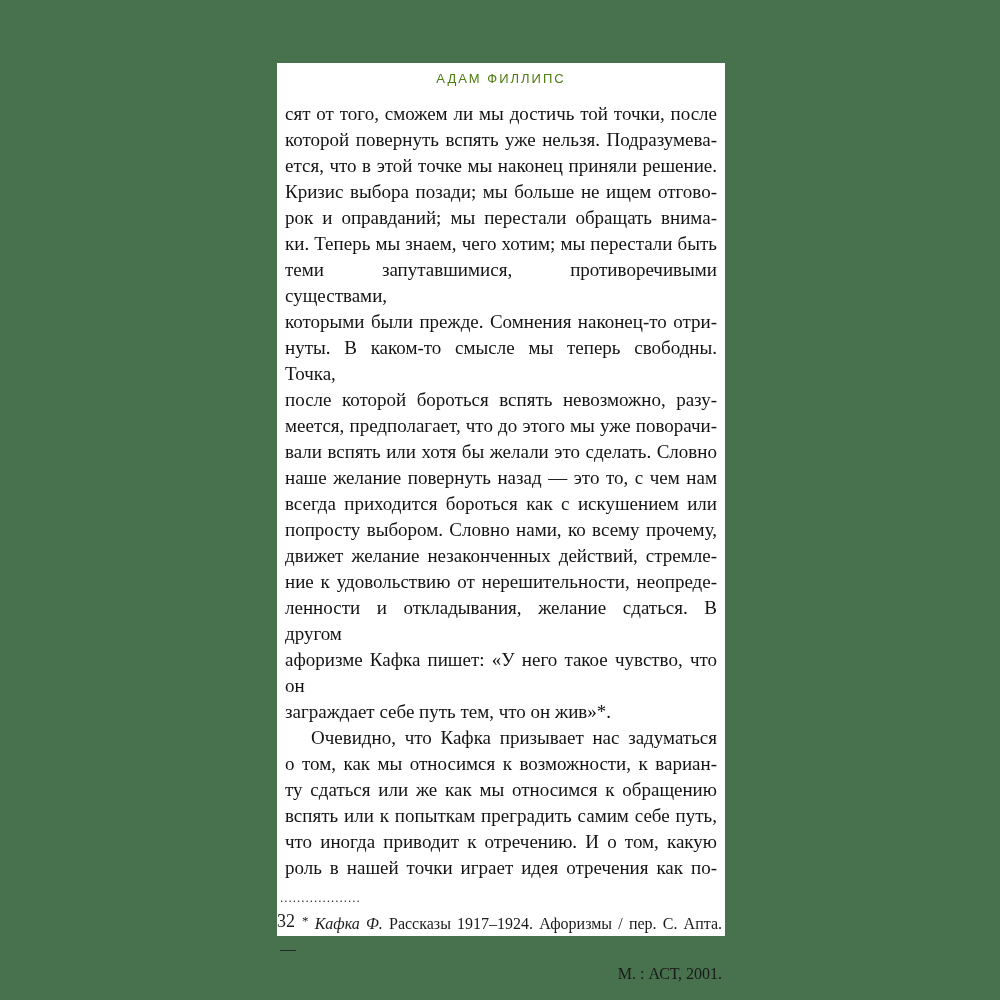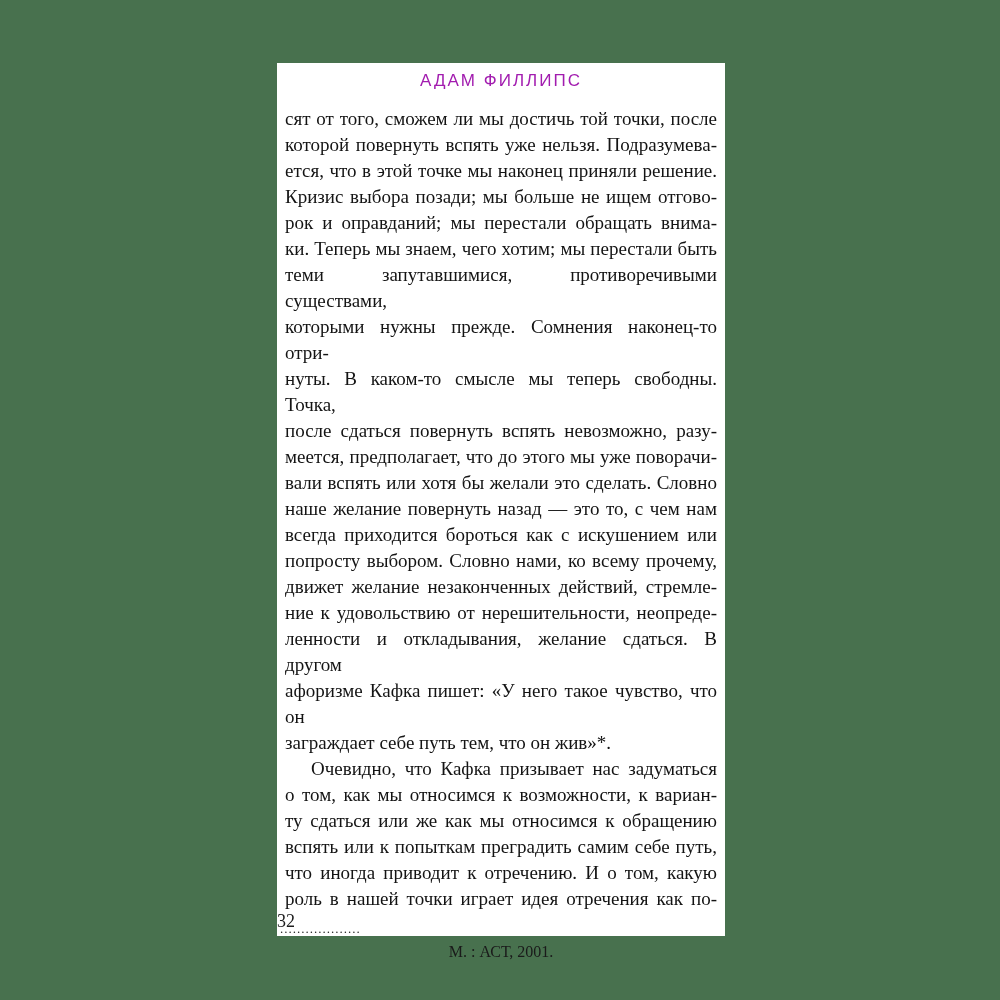--- a/index.html
+++ b/index.html
@@ -20,23 +20,23 @@
     top: 63px;
     width: 448px;
     height: 873px;
     background: #ffffff;
     color: #161616;
   }
   .running-header {
     margin-top: 8px;
     text-align: center;
     font-family: "Liberation Sans", sans-serif;
-    font-size: 17px;
+    font-size: 13px;
     letter-spacing: 2px;
-    color: #a21caf;
+    color: #4d7c0f;
     font-weight: 400;
   }
   .body-text {
     margin-top: 15px;
     padding: 0 8px;
     font-size: 19px;
     line-height: 26px;
     color: #141414;
   }
   .line {
@@ -63,21 +63,21 @@
     font-size: 16px;
     line-height: 25px;
     color: #1a1a1a;
   }
   .footnote .fn-line1 {
     text-align: justify;
     text-align-last: justify;
     text-indent: 22px;
   }
   .footnote .fn-line2 {
-    text-align: center;
+    text-align: right;
   }
   .fn-marker {
     vertical-align: 4px;
     font-size: 13px;
   }
   .italic {
     font-style: italic;
   }
   .page-number {
     position: absolute;
@@ -96,23 +96,23 @@
   <div class="running-header">АДАМ ФИЛЛИПС</div>
 
   <div class="body-text">
       <div class="line just">сят от того, сможем ли мы достичь той точки, после</div>
       <div class="line just">которой повернуть вспять уже нельзя. Подразумева-</div>
       <div class="line just">ется, что в этой точке мы наконец приняли решение.</div>
       <div class="line just">Кризис выбора позади; мы больше не ищем отгово-</div>
       <div class="line just">рок и оправданий; мы перестали обращать внима-</div>
       <div class="line just">ки. Теперь мы знаем, чего хотим; мы перестали быть</div>
       <div class="line just">теми запутавшимися, противоречивыми существами,</div>
-      <div class="line just">которыми нужны прежде. Сомнения наконец-то отри-</div>
+      <div class="line just">которыми были прежде. Сомнения наконец-то отри-</div>
       <div class="line just">нуты. В каком-то смысле мы теперь свободны. Точка,</div>
-      <div class="line just">после сдаться повернуть вспять невозможно, разу-</div>
+      <div class="line just">после которой бороться вспять невозможно, разу-</div>
       <div class="line just">меется, предполагает, что до этого мы уже поворачи-</div>
       <div class="line just">вали вспять или хотя бы желали это сделать. Словно</div>
       <div class="line just">наше желание повернуть назад — это то, с чем нам</div>
       <div class="line just">всегда приходится бороться как с искушением или</div>
       <div class="line just">попросту выбором. Словно нами, ко всему прочему,</div>
       <div class="line just">движет желание незаконченных действий, стремле-</div>
       <div class="line just">ние к удовольствию от нерешительности, неопреде-</div>
       <div class="line just">ленности и откладывания, желание сдаться. В другом</div>
       <div class="line just">афоризме Кафка пишет: «У него такое чувство, что он</div>
       <div class="line">заграждает себе путь тем, что он жив»*.</div>
@@ -120,17 +120,18 @@
       <div class="line just">о том, как мы относимся к возможности, к вариан-</div>
       <div class="line just">ту сдаться или же как мы относимся к обращению</div>
       <div class="line just">вспять или к попыткам преградить самим себе путь,</div>
       <div class="line just">что иногда приводит к отречению. И о том, какую</div>
       <div class="line just">роль в нашей точки играет идея отречения как по-</div>
     </div>
 
   <div class="footnote-sep">...................</div>
 
   <div class="footnote">
+    <div class="fn-line1"><span class="fn-marker">*</span> <span class="italic">Кафка Ф.</span> <span>Рассказы 1917–1924. Афоризмы / пер. С. Апта. —</span></div>
     <div class="fn-line2">М. : АСТ, 2001.</div>
   </div>
 
   <div class="page-number">32</div>
 </div>
 
 </body></html>

